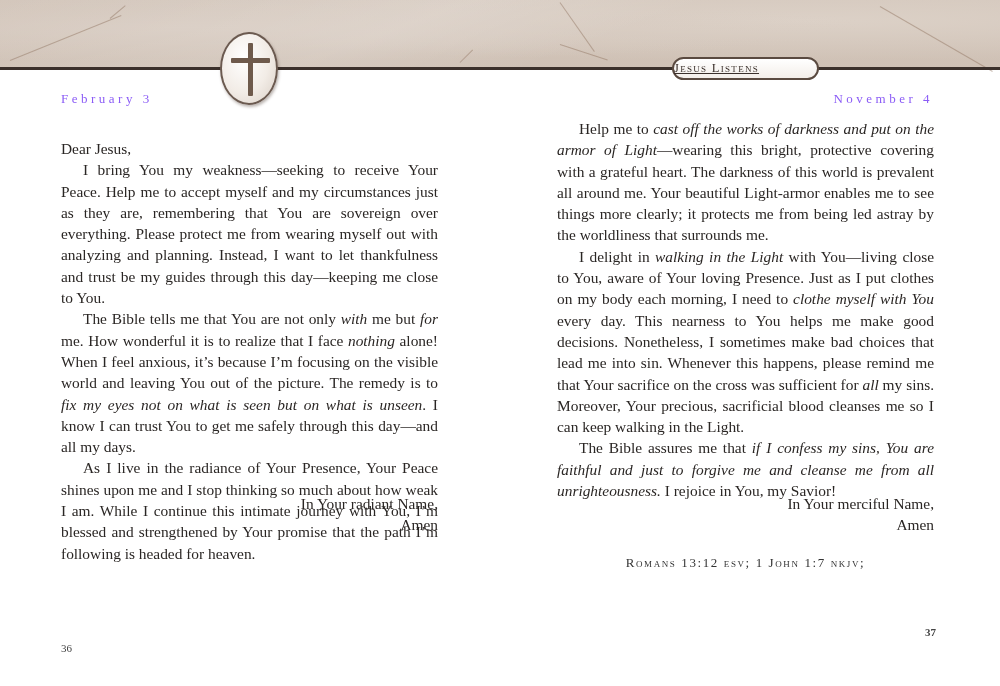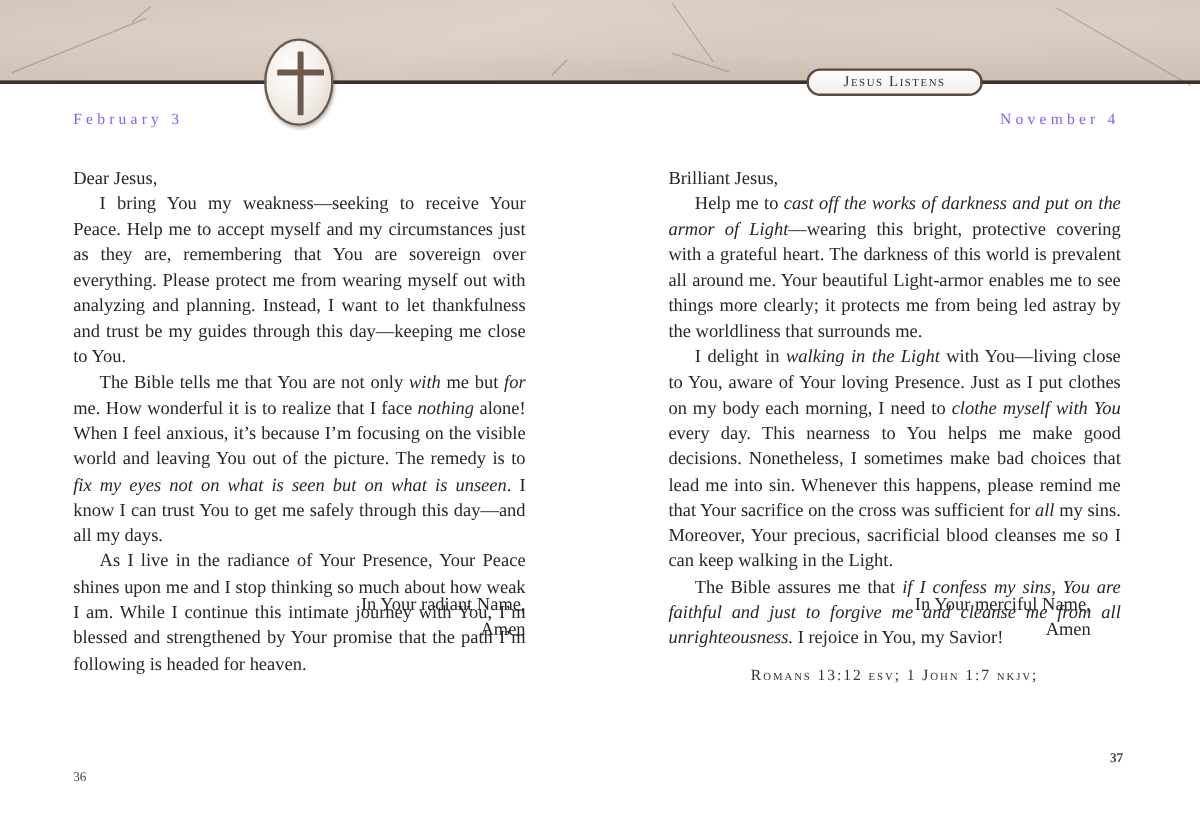--- a/index.html
+++ b/index.html
@@ -27,43 +27,44 @@
     background: radial-gradient(ellipse at 40% 35%, #ffffff 0%, #f2ece6 55%, #d9cfc6 100%);
     box-shadow: 1px 2px 3px rgba(60,40,30,0.35);
   }
   .cross-v { position: absolute; left: 26px; top: 9px; width: 5px; height: 53px; background: #6e5a4c; border-radius: 1px; }
   .cross-h { position: absolute; left: 9px; top: 24px; width: 39px; height: 5px; background: #6e5a4c; border-radius: 1px; }
 
   .title-pill {
     position: absolute; left: 672px; top: 57px; width: 147px; height: 23px;
     border: 2px solid #5a4a40; border-radius: 12px;
     background: linear-gradient(180deg, #ffffff 0%, #f3eee9 100%);
-    text-align: center;
+    text-align: left;
     font-size: 12.5px; letter-spacing: 1.3px; line-height: 19px; color: #3a302b;
     font-variant: small-caps;
+    text-decoration: underline;
   }
 
   .date { position: absolute; top: 91px; font-size: 13px; letter-spacing: 3.5px; color: #8b5cf6; }
   .date-left { left: 61px; }
   .date-right { right: 67px; }
 
   .page-body {
     position: absolute; top: 118px; width: 377px;
     font-size: 15.4px; line-height: 21.3px; text-align: justify;
     hyphens: manual;
   }
   .page-left { left: 61px; }
   .page-right { left: 557px; }
   .page-body p { text-indent: 22px; }
   .page-body p.salutation { text-indent: 0; margin-top: 20px; }
   .page-body em { font-style: italic; }
 
   .closing { position: absolute; width: 377px; text-align: right; font-size: 15.4px; line-height: 21.3px; }
   .closing-left { left: 61px; top: 493px; }
-  .closing-right { left: 532px; top: 493px; }
+  .closing-right { left: 557px; top: 493px; }
 
   .refs {
     position: absolute; width: 377px; text-align: center;
     font-size: 13px; line-height: 21.5px; letter-spacing: 1.6px; font-variant: small-caps;
     color: #333;
   }
   .refs-left { left: 61px; top: 552px; }
   .refs-right { left: 557px; top: 552px; }
 
   .page-num { position: absolute; top: 626px; font-size: 11px; color: #444; }
@@ -104,21 +105,20 @@
   <div>In Your radiant Name,</div>
   <div>Amen</div>
 </div>
 
 <div class="refs refs-left">
 </div>
 
 <div class="page-num page-num-left">36</div>
 
 <div class="page-body page-right">
-  <p class="salutation">Brilliant Jesus,</p>
   <p>Help me to <em>cast off the works of darkness and put on the armor of Light</em>—wearing this bright, protective covering with a grate­ful heart. The darkness of this world is prevalent all around me. Your beautiful Light-armor enables me to see things more clearly; it protects me from being led astray by the worldliness that surrounds me.</p>
   <p>I delight in <em>walking in the Light</em> with You—living close to You, aware of Your loving Presence. Just as I put clothes on my body each morning, I need to <em>clothe myself with You</em> every day. This nearness to You helps me make good decisions. Nonetheless, I sometimes make bad choices that lead me into sin. Whenever this happens, please remind me that Your sacrifice on the cross was sufficient for <em>all</em> my sins. Moreover, Your precious, sacri­ficial blood cleanses me so I can keep walking in the Light.</p>
   <p>The Bible assures me that <em>if I confess my sins, You are faithful and just to forgive me and cleanse me from all unrighteousness.</em> I rejoice in You, my Savior!</p>
 </div>
 
 <div class="closing closing-right">
   <div>In Your merciful Name,</div>
   <div>Amen</div>
 </div>
 

